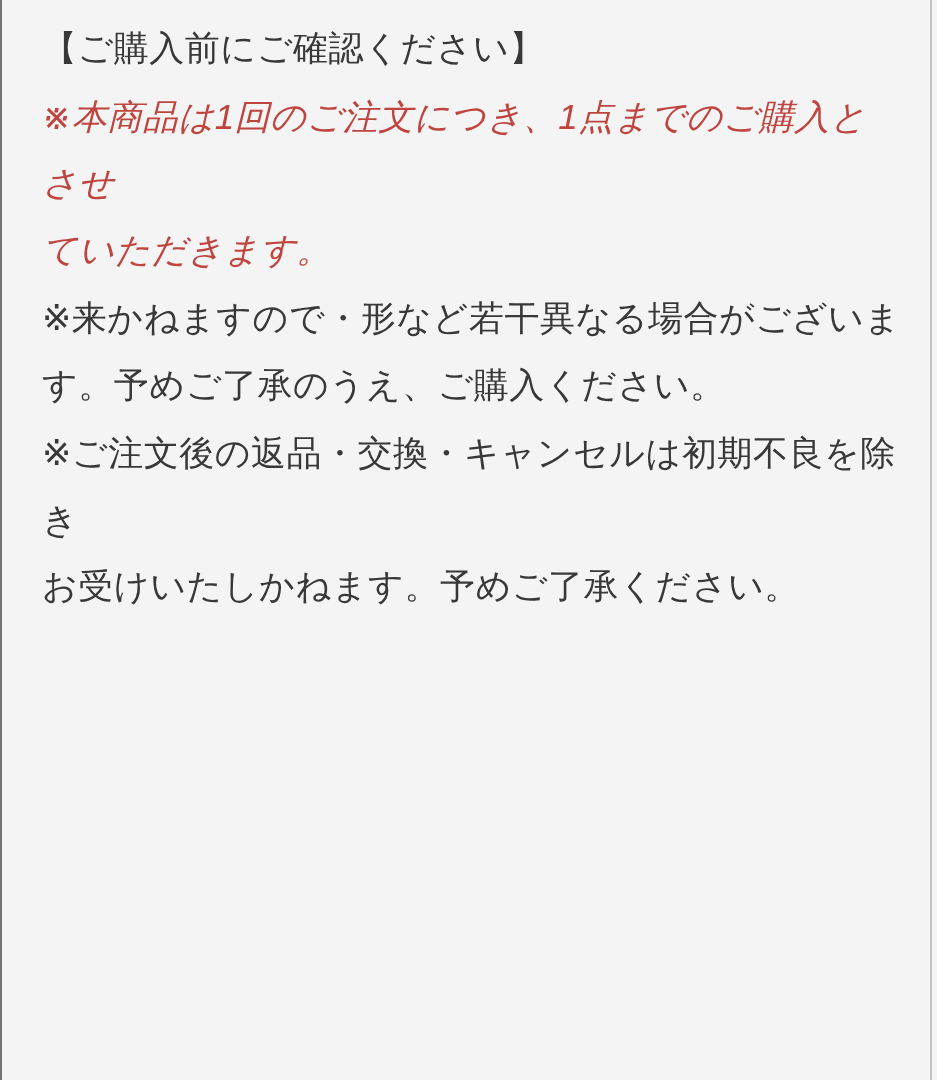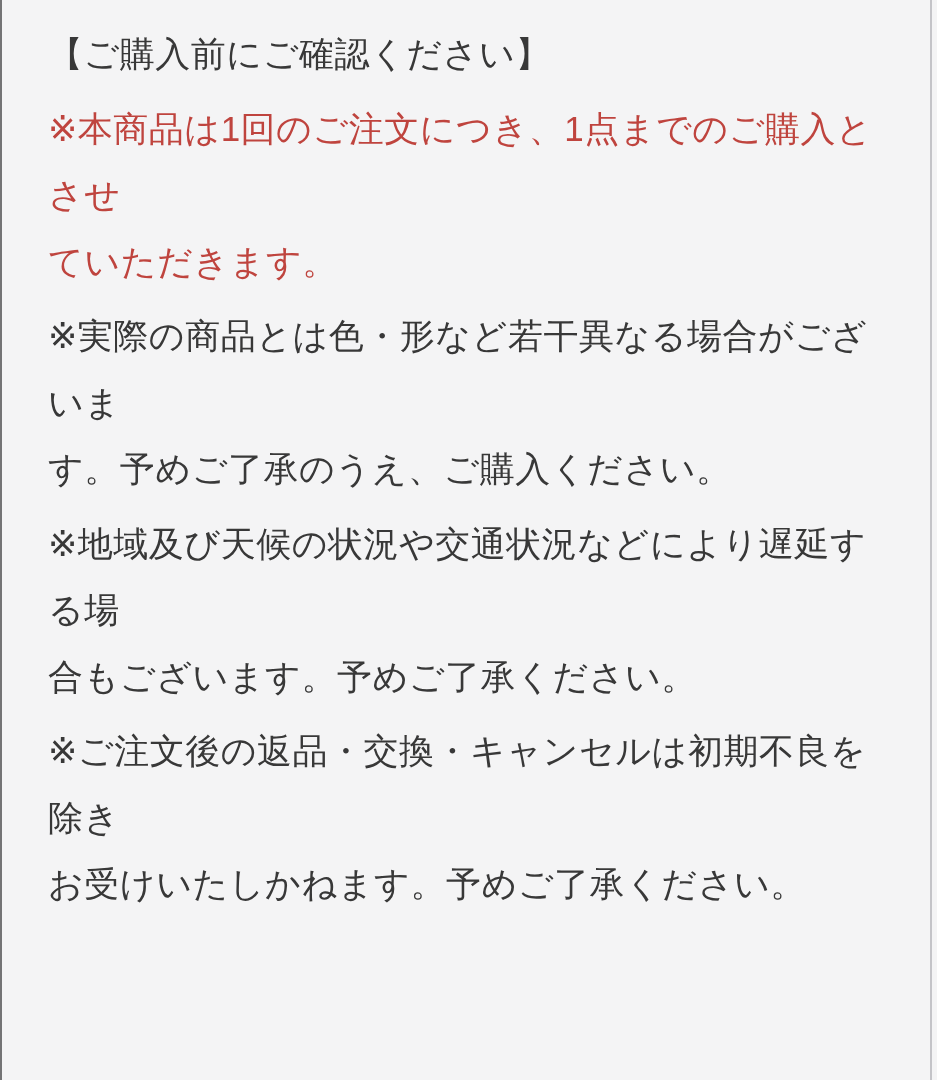--- a/index.html
+++ b/index.html
@@ -22,23 +22,23 @@
     position: relative;
   }
   .notice {
     padding: 13px 34px 0 40px;
     font-size: 35px;
     line-height: 66.5px;
     letter-spacing: 0.5px;
   }
   .notice p {
     white-space: pre-line;
-    margin: 8px;
+    margin: 2px;
   }
-  .notice p.red { color: var(--red); }
+  .notice p.red { color: var(--red); font-style: italic; }
   .edge {
     position: absolute;
     top: 0;
     bottom: 0;
   }
   .edge-left {
     left: 0;
     width: 2px;
     background: var(--left-edge);
     opacity: 0.75;
@@ -52,20 +52,18 @@
 </head>
 <body>
 
 <div class="edge edge-left"></div>
 <div class="edge edge-right"></div>
 
 <div class="notice">
   <p>【ご購入前にご確認ください】</p>
   <p class="red">※本商品は1回のご注文につき、1点までのご購入とさせ
 ていただきます。</p>
-  <p>※実際の商品とは色・形など若干異なる場合がございま
+  <p>※来かねますので・形など若干異なる場合がございま
 す。予めご了承のうえ、ご購入ください。</p>
-  <p>※地域及び天候の状況や交通状況などにより遅延する場
-合もございます。予めご了承ください。</p>
   <p>※ご注文後の返品・交換・キャンセルは初期不良を除き
 お受けいたしかねます。予めご了承ください。</p>
 
 </div>
 
 </body></html>

